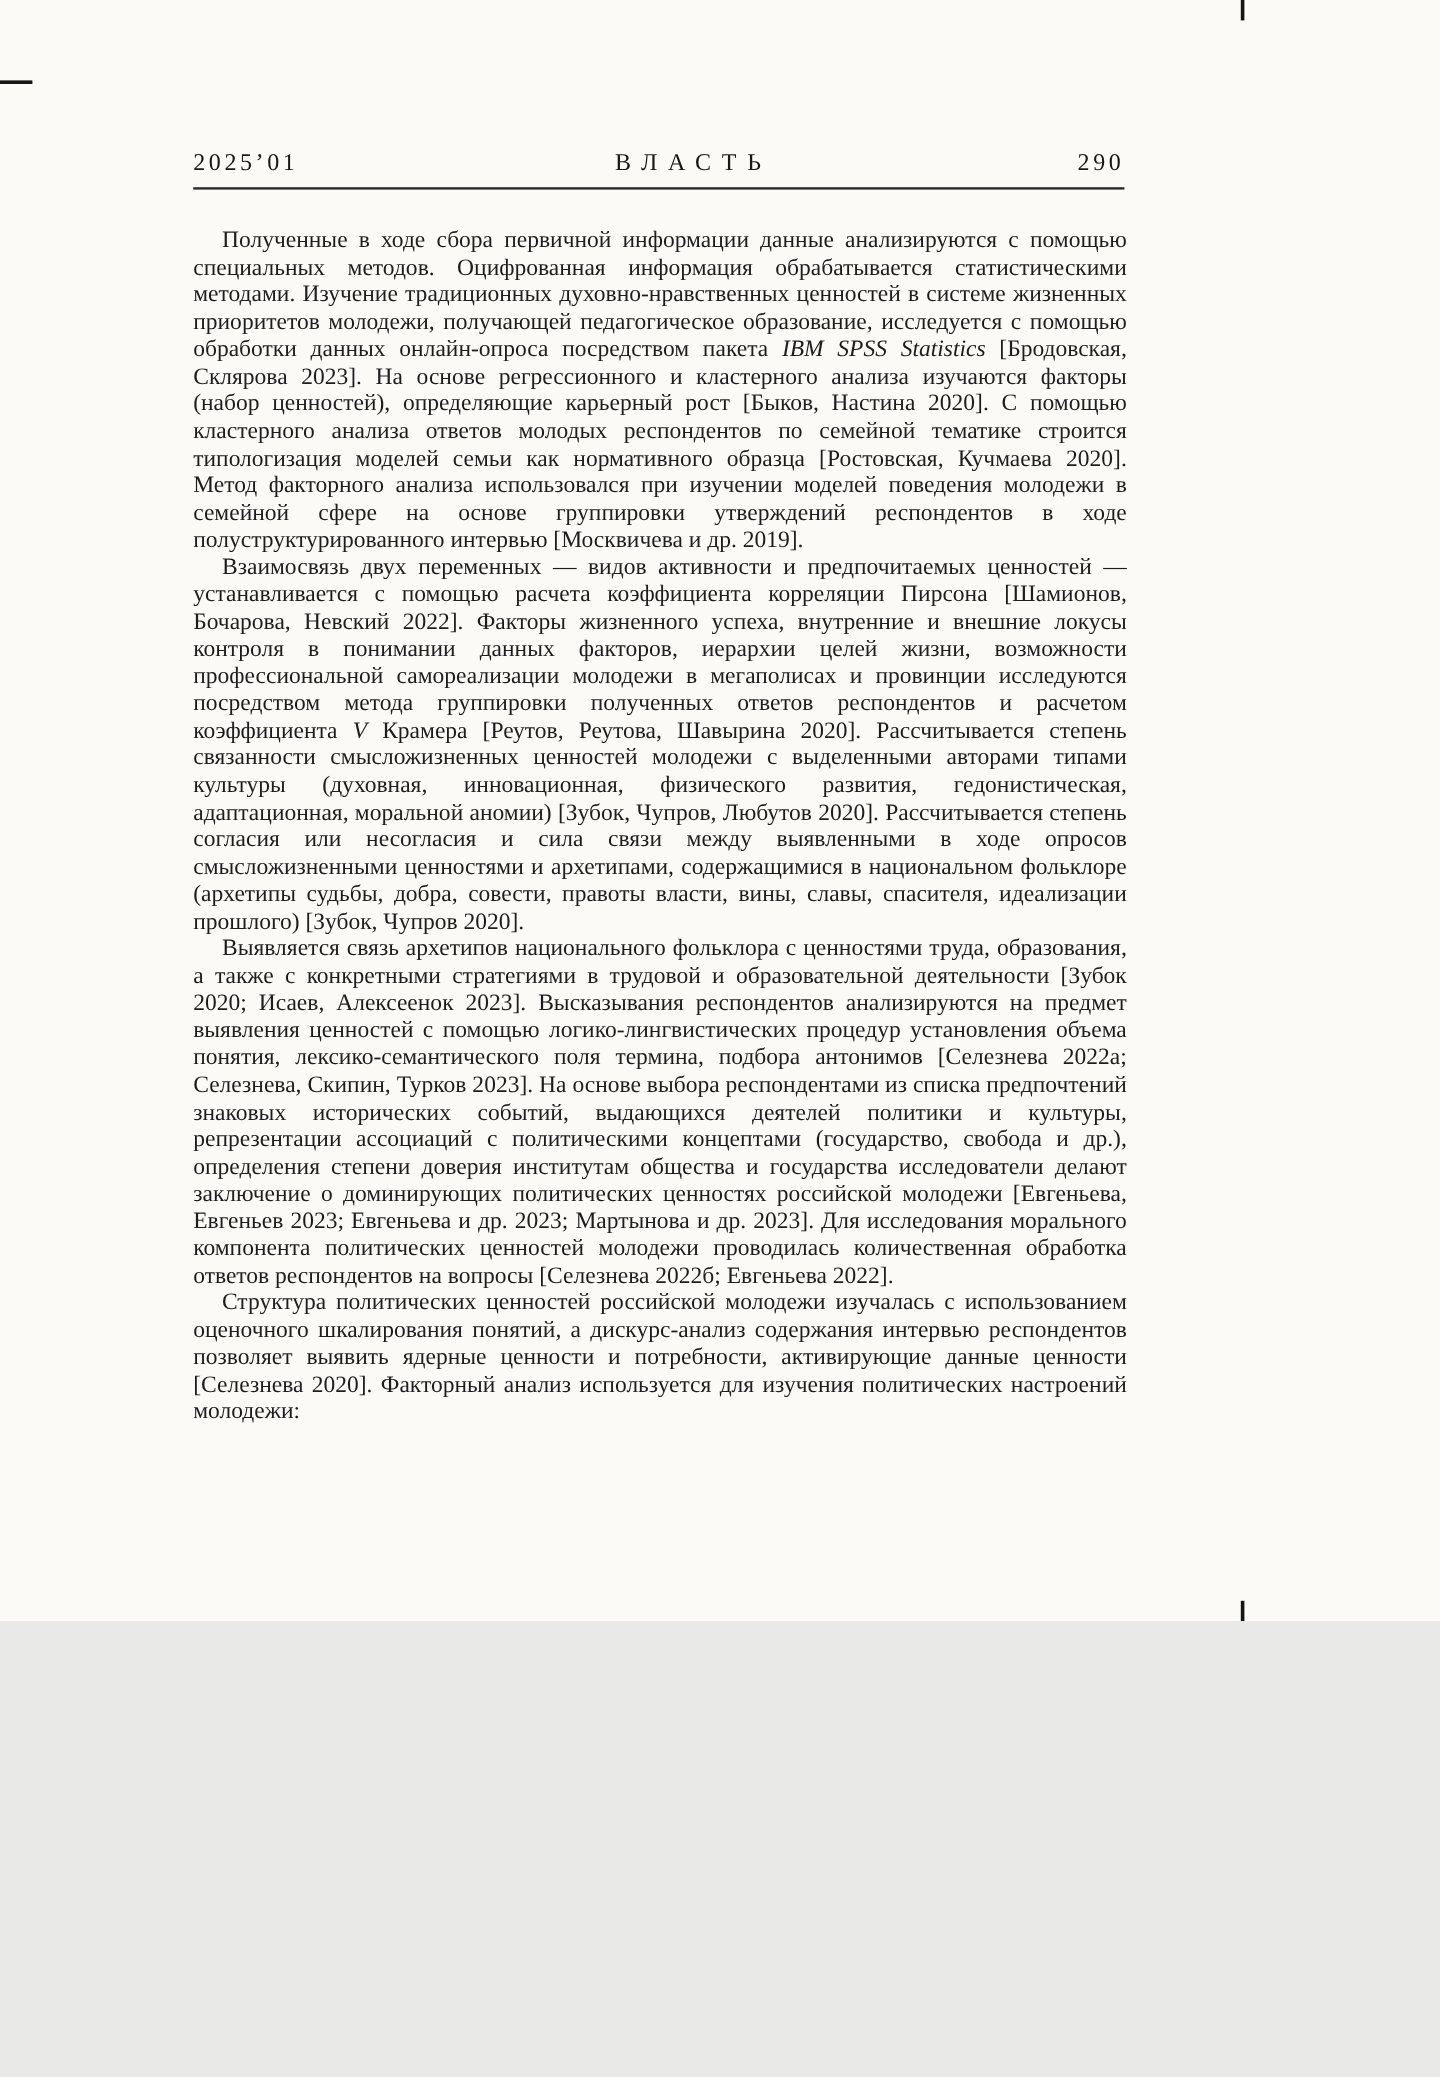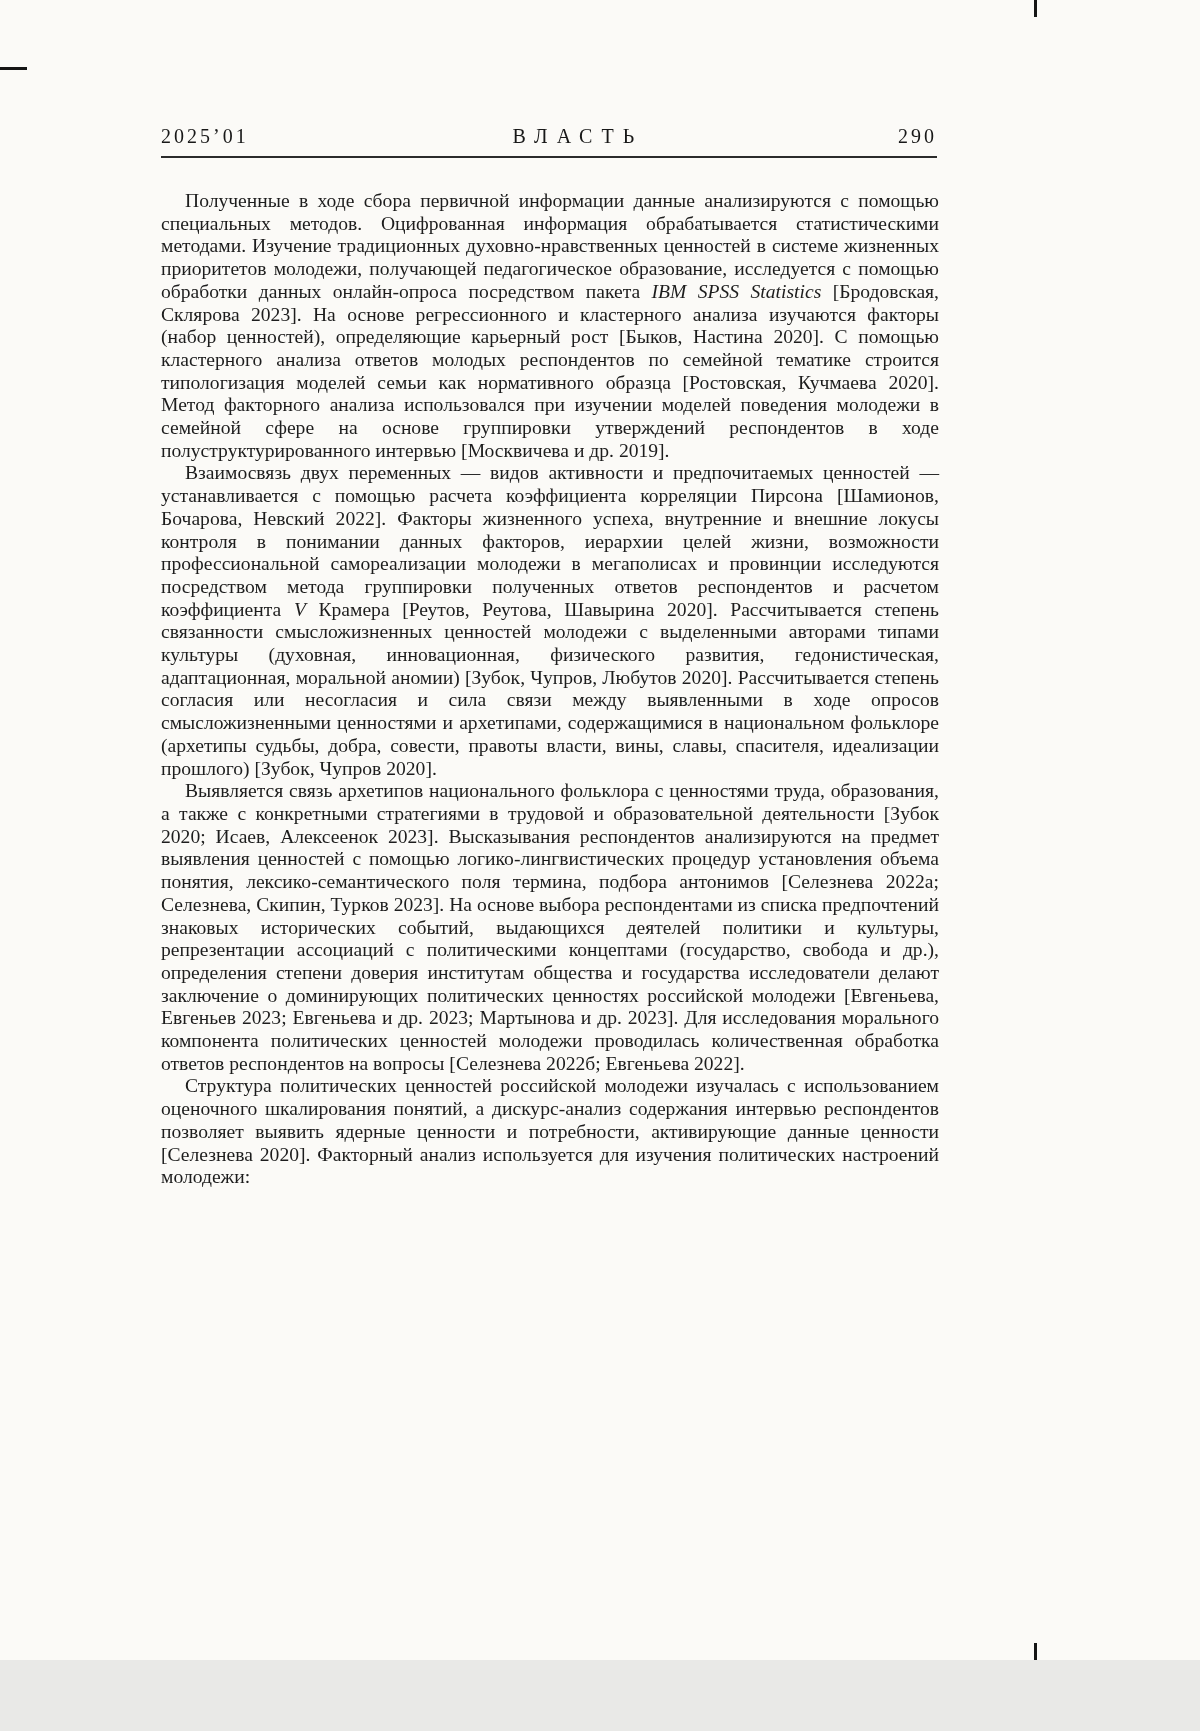--- a/index.html
+++ b/index.html
@@ -6,21 +6,21 @@
 
   html, body {
     width: 1200px;
     background: #e9e9e7;
     font-family: "Liberation Serif", "DejaVu Serif", serif;
   }
 
   .page {
     position: relative;
     width: 1200px;
-    height: 1660px;
+    height: 1351px;
     background: #fbfaf7;
     overflow: hidden;
     color: #1c1c1c;
   }
 
   
   .crop-mark { position: absolute; background: #151515; }
   .crop-left-top    { left: 0; top: 67px;  width: 27px; height: 3px; }
   .crop-left-bottom { left: 0; top: 1679px; width: 27px; height: 3px; }
   .crop-right-top   { left: 1034px; top: 0; width: 3px; height: 17px; }

